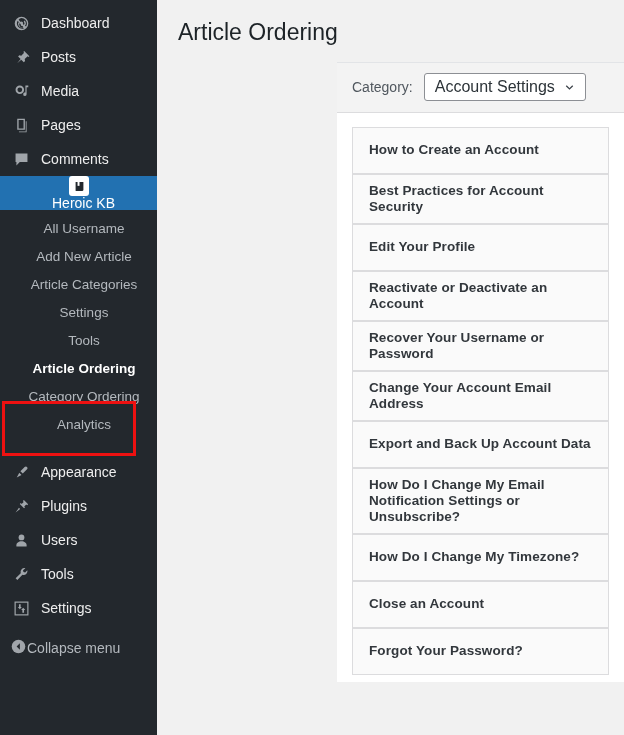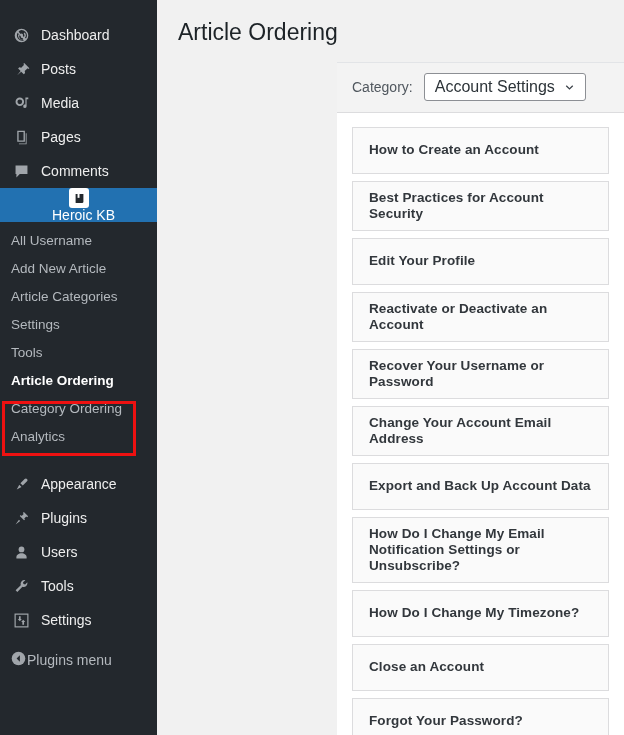--- a/index.html
+++ b/index.html
@@ -20,21 +20,22 @@
   }
 
   
   #sidebar {
     width: 157px;
     min-width: 157px;
     height: 735px;
     background: #23282d;
     position: relative;
     overflow: hidden;
-    padding-top: 12px;
+    padding-top: 0px;
+    text-align: center;
   }
 
   .menu-top { padding-top: 6px; }
 
   .menu-item {
     position: relative;
     display: flex;
     align-items: center;
     height: 34px;
     padding-left: 10px;
@@ -194,21 +195,20 @@
   #list {
     padding: 14px 15px 0 15px;
   }
   .article-item {
     background: #fafafa;
     border: 1px solid #dcdcde;
     min-height: 47px;
     display: flex;
     align-items: center;
     padding: 8px 14px 8px 16px;
-    margin-bottom: 7px;
     font-size: 13.5px;
     font-weight: bold;
     color: #32373c;
     line-height: 16px;
     cursor: move;
     letter-spacing: 0.1px;
   }
   .article-item.two-line { min-height: 56px; }
   .article-item span { display: block; }
 </style>
@@ -340,21 +340,21 @@
         <span class="mi-label">Settings</span>
       </div>
 
       <div class="collapse-row">
         <span class="mi-icon">
           <svg width="17" height="17" viewBox="0 0 20 20" fill="currentColor">
             <circle cx="10" cy="10" r="8"></circle>
             <path d="M11.6 6.2L7.8 10l3.8 3.8V6.2z" fill="#23282d"></path>
           </svg>
         </span>
-        <span class="mi-label">Plugins menu</span>
+        <span class="mi-label">Collapse menu</span>
       </div>
 
     </div>
 
     <div id="red-box"></div>
   </div>
 
   <div id="main">
 
     <h1 id="page-title">Article Ordering</h1>

